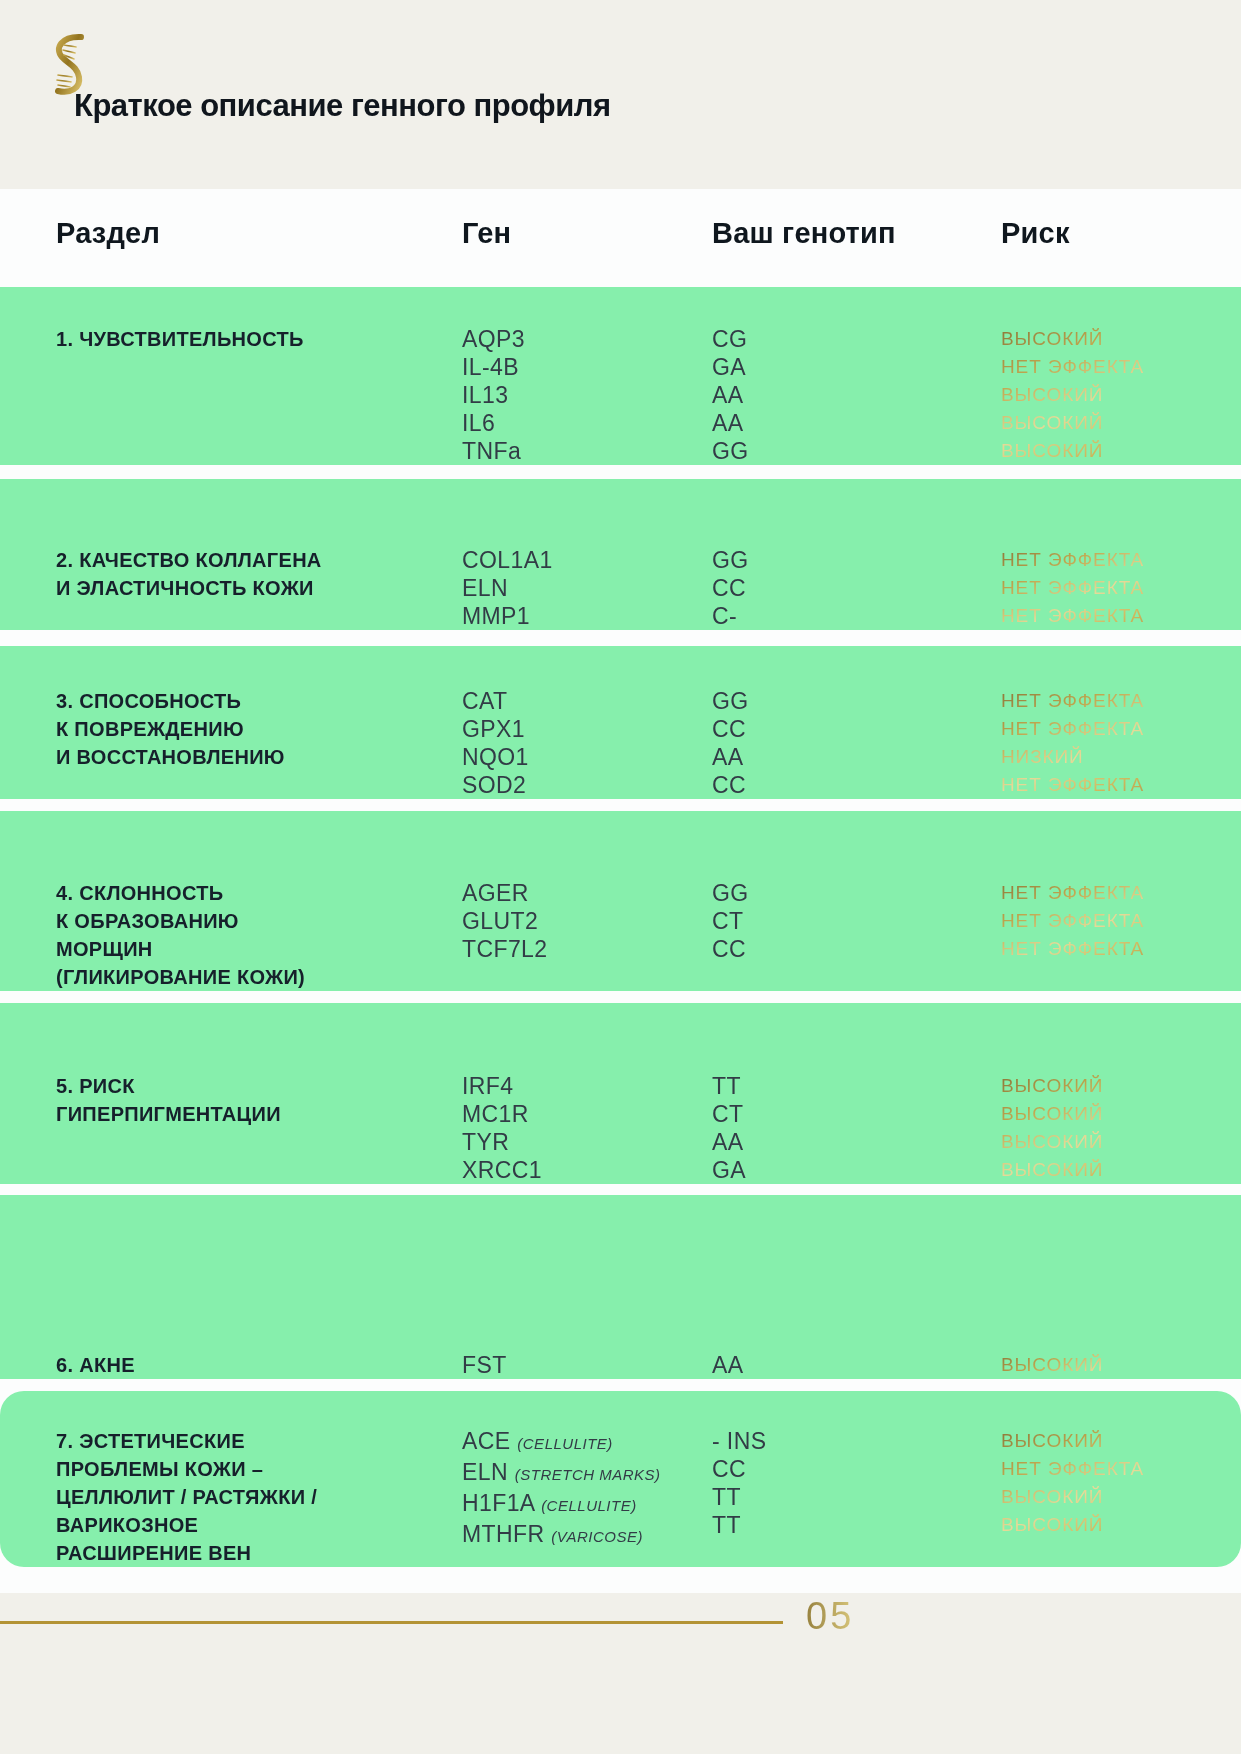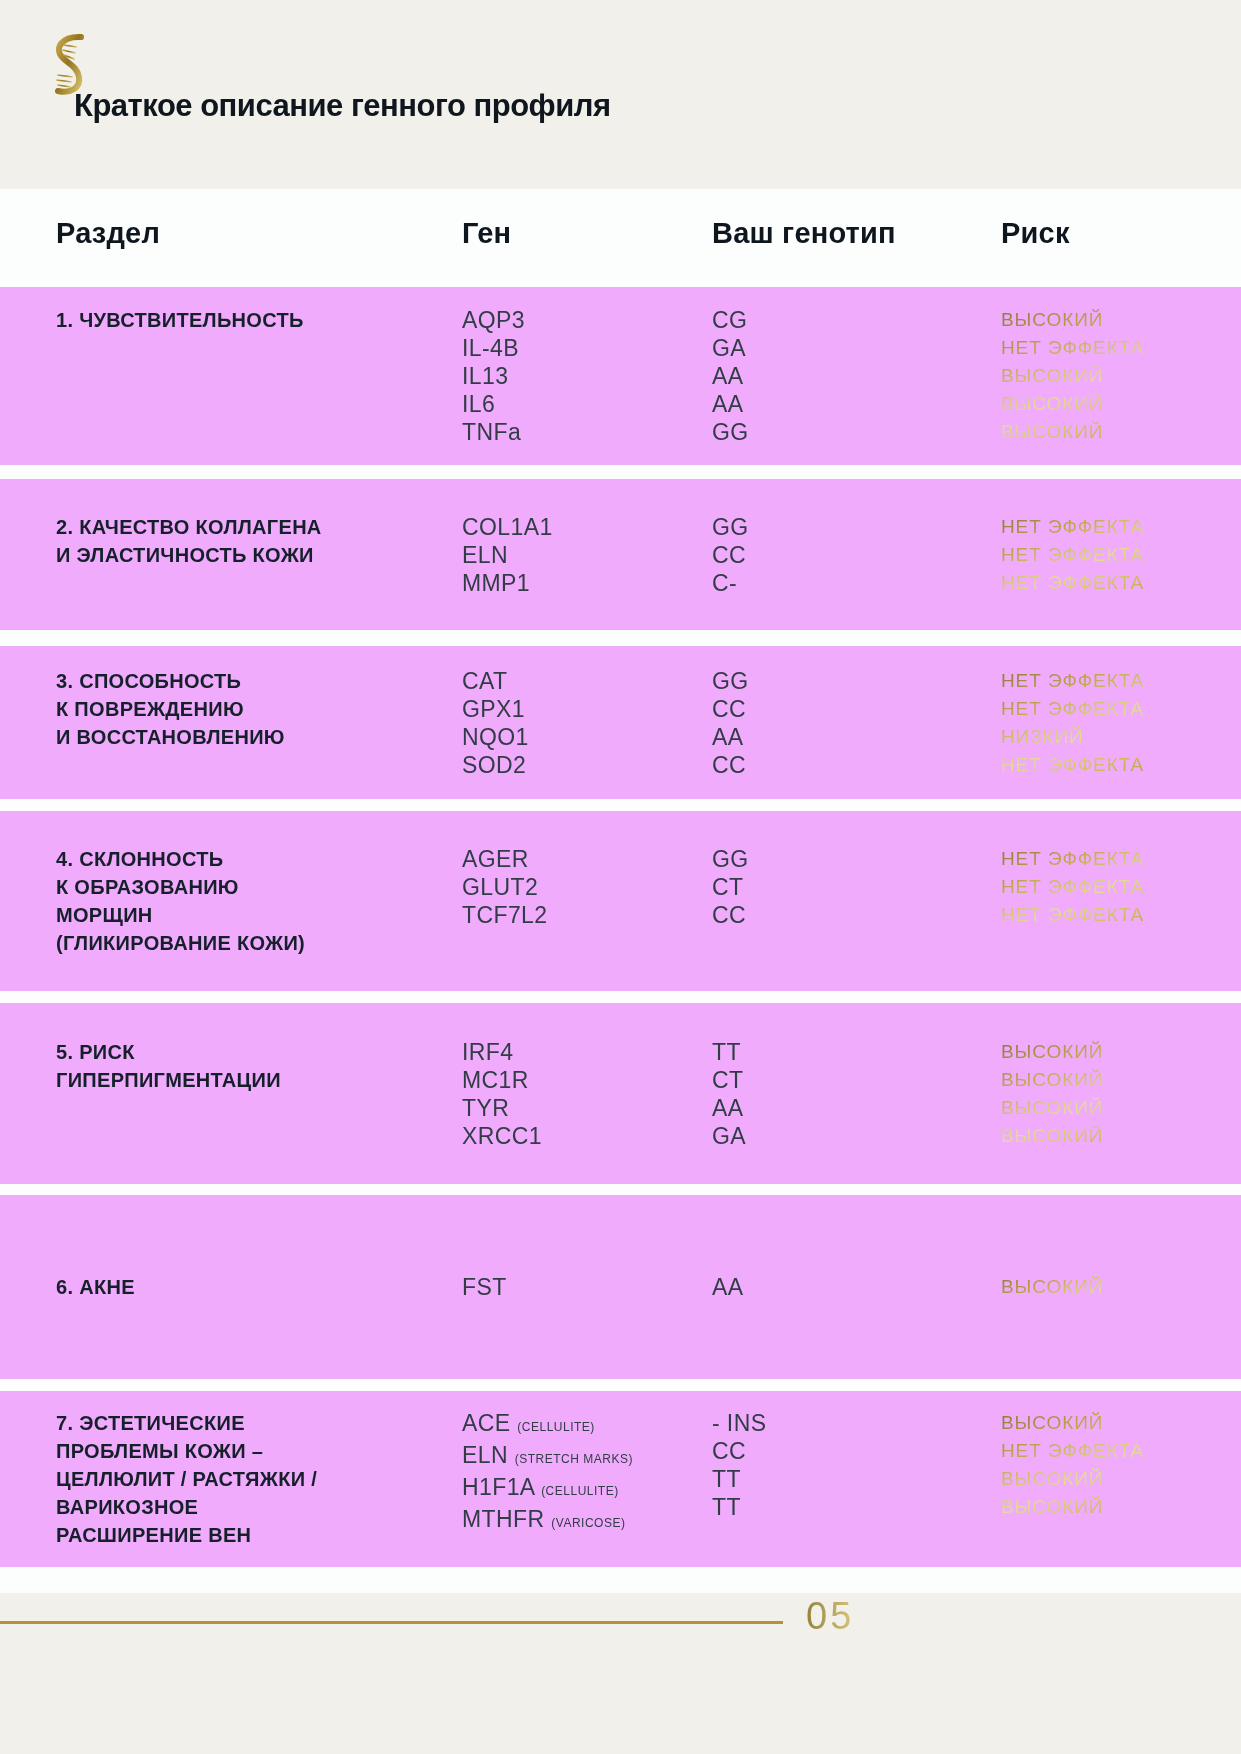--- a/index.html
+++ b/index.html
@@ -22,38 +22,38 @@
   .middle{background:#fcfdfd;}
   .row-grid{display:flex;align-items:flex-start;padding-left:56px;padding-right:28px;box-sizing:border-box;}
   .col-section{width:406px;flex:none;}
   .col-gene{width:250px;flex:none;}
   .col-genotype{width:289px;flex:none;}
   .col-risk{flex:1;min-width:0;}
   .header-band{height:98px;}
   .header-band .row-grid{padding-top:28px;}
   .th{font-size:29px;font-weight:700;color:#0f171e;letter-spacing:0.2px;}
   
-  .panel{background:#f0abfc;display:flex;align-items:center;}
+  .panel{background:#86efac;display:flex;align-items:flex-end;}
   .panel .row-grid{width:100%;}
   .s1{height:178px;}
   .s2{height:151px;margin-top:14px;}
   .s3{height:153px;margin-top:16px;}
   .s4{height:180px;margin-top:12px;}
   .s5{height:181px;margin-top:12px;}
   .s6{height:184px;margin-top:11px;}
-  .s7{height:176px;margin-top:12px;}
+  .s7{height:176px;margin-top:12px;border-radius:24px;}
   .sec-title{
     font-size:20px;font-weight:700;color:#16202b;
     line-height:28px;letter-spacing:0.3px;white-space:pre-line;
   }
   .cell{
     font-size:23px;font-weight:300;color:#323c46;
     line-height:28px;letter-spacing:0.4px;white-space:nowrap;
   }
-  .note{font-size:12px;letter-spacing:0.5px;}
+  .note{font-size:15px;letter-spacing:0.5px;font-style:italic;}
   
   .risk-col .cell{font-size:19px;font-weight:400;letter-spacing:0.9px;}
   .risk-col{color:#b49a4d;}
   @supports (-webkit-background-clip: text){
     .risk-col{
       background:linear-gradient(155deg,#8a7539 0%,#bfa64e 25%,#e5da98 50%,#cdb75c 72%,#8f7a3c 100%);
       -webkit-background-clip:text;background-clip:text;
       color:transparent;-webkit-text-fill-color:transparent;
     }
   }

